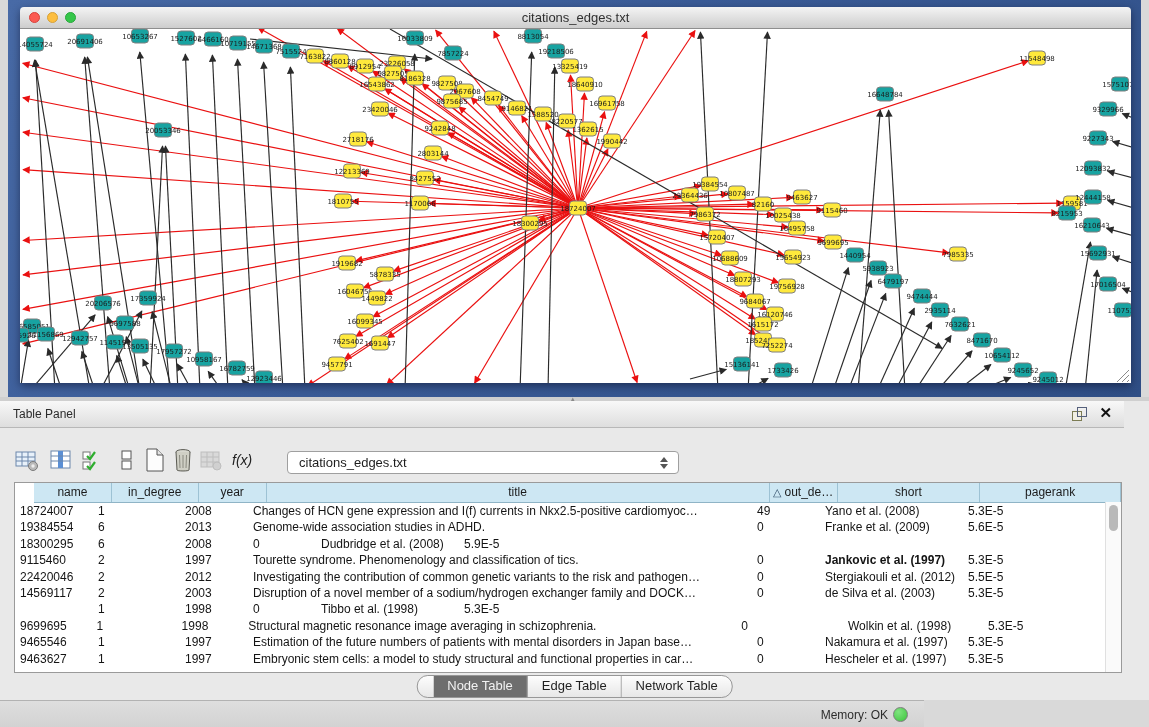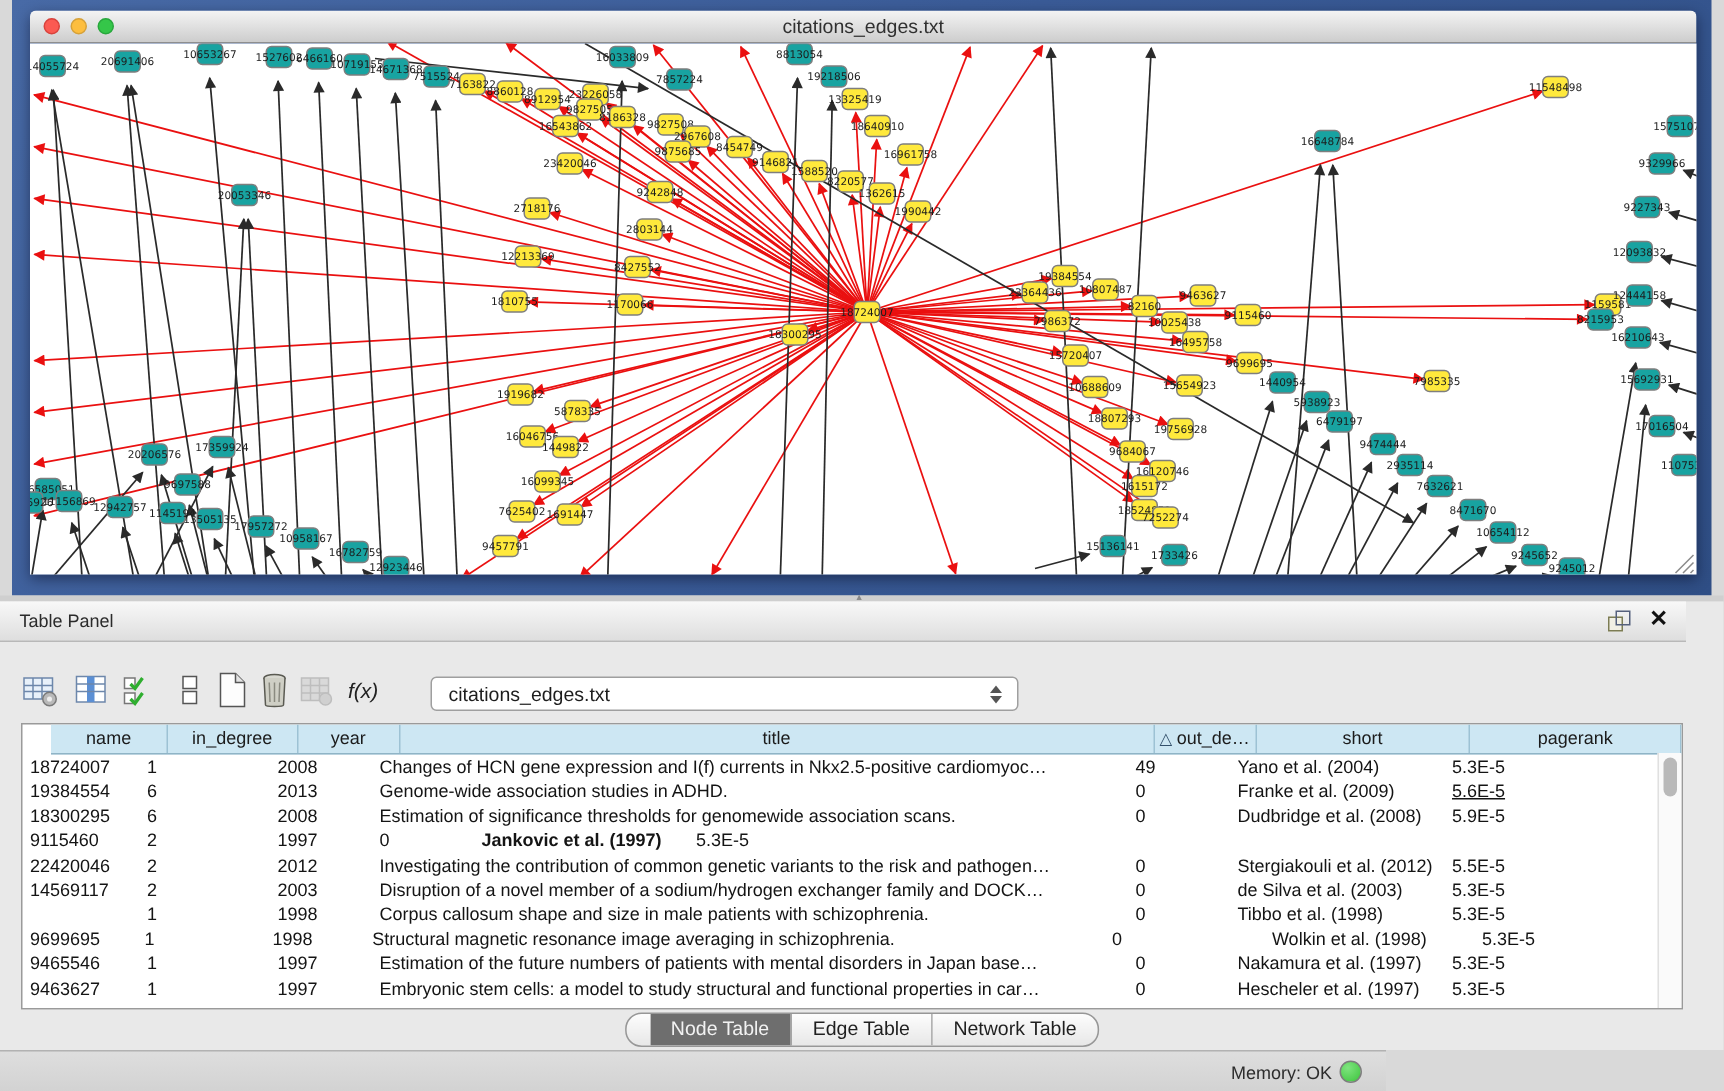--- a/index.html
+++ b/index.html
@@ -554,45 +554,45 @@
           <div class="th" style="width: 143px;"><span>short</span></div>
           <div class="th" style="width: 141px;"><span>pagerank</span></div>
         </div>
       <div id="tbody">
           <div class="trow">
             <div class="td" style="width: 78px;">18724007</div>
             <div class="td" style="width: 87px;">1</div>
             <div class="td" style="width: 68px;">2008</div>
             <div class="td" style="width: 504px;">Changes of HCN gene expression and I(f) currents in Nkx2.5-positive cardiomyoc…</div>
             <div class="td" style="width: 68px;">49</div>
-            <div class="td" style="width: 143px;">Yano et al. (2004)</div>
+            <div class="td" style="width: 143px;">Yano et al. (2008)</div>
             <div class="td" style="width: 141px;">5.3E-5</div>
           </div>
           <div class="trow">
             <div class="td" style="width: 78px;">19384554</div>
             <div class="td" style="width: 87px;">6</div>
             <div class="td" style="width: 68px;">2013</div>
             <div class="td" style="width: 504px;">Genome-wide association studies in ADHD.</div>
             <div class="td" style="width: 68px;">0</div>
             <div class="td" style="width: 143px;">Franke et al. (2009)</div>
-            <div class="td" style="width: 141px; text-decoration: underline;">5.6E-5</div>
+            <div class="td" style="width: 141px;">5.6E-5</div>
           </div>
           <div class="trow">
             <div class="td" style="width: 78px;">18300295</div>
             <div class="td" style="width: 87px;">6</div>
             <div class="td" style="width: 68px;">2008</div>
-            <div class="td" style="width: 504px;">Estimation of significance thresholds for genomewide association scans.</div>
             <div class="td" style="width: 68px;">0</div>
             <div class="td" style="width: 143px;">Dudbridge et al. (2008)</div>
             <div class="td" style="width: 141px;">5.9E-5</div>
           </div>
           <div class="trow">
             <div class="td" style="width: 78px;">9115460</div>
             <div class="td" style="width: 87px;">2</div>
             <div class="td" style="width: 68px;">1997</div>
+            <div class="td" style="width: 504px;">Tourette syndrome. Phenomenology and classification of tics.</div>
             <div class="td" style="width: 68px;">0</div>
             <div class="td" style="width: 143px; font-weight: bold;">Jankovic et al. (1997)</div>
             <div class="td" style="width: 141px;">5.3E-5</div>
           </div>
           <div class="trow">
             <div class="td" style="width: 78px;">22420046</div>
             <div class="td" style="width: 87px;">2</div>
             <div class="td" style="width: 68px;">2012</div>
             <div class="td" style="width: 504px;">Investigating the contribution of common genetic variants to the risk and pathogen…</div>
             <div class="td" style="width: 68px;">0</div>
@@ -605,21 +605,20 @@
             <div class="td" style="width: 68px;">2003</div>
             <div class="td" style="width: 504px;">Disruption of a novel member of a sodium/hydrogen exchanger family and DOCK…</div>
             <div class="td" style="width: 68px;">0</div>
             <div class="td" style="width: 143px;">de Silva et al. (2003)</div>
             <div class="td" style="width: 141px;">5.3E-5</div>
           </div>
           <div class="trow">
             <div class="td" style="width: 78px; margin-top: 20px;">9777169</div>
             <div class="td" style="width: 87px;">1</div>
             <div class="td" style="width: 68px;">1998</div>
-            <div class="td" style="width: 504px;">Corpus callosum shape and size in male patients with schizophrenia.</div>
             <div class="td" style="width: 68px;">0</div>
             <div class="td" style="width: 143px;">Tibbo et al. (1998)</div>
             <div class="td" style="width: 141px;">5.3E-5</div>
           </div>
           <div class="trow">
             <div class="td" style="width: 78px;">9699695</div>
             <div class="td" style="width: 87px;">1</div>
             <div class="td" style="width: 68px;">1998</div>
             <div class="td" style="width: 504px;">Structural magnetic resonance image averaging in schizophrenia.</div>
             <div class="td" style="width: 68px;">0</div>

